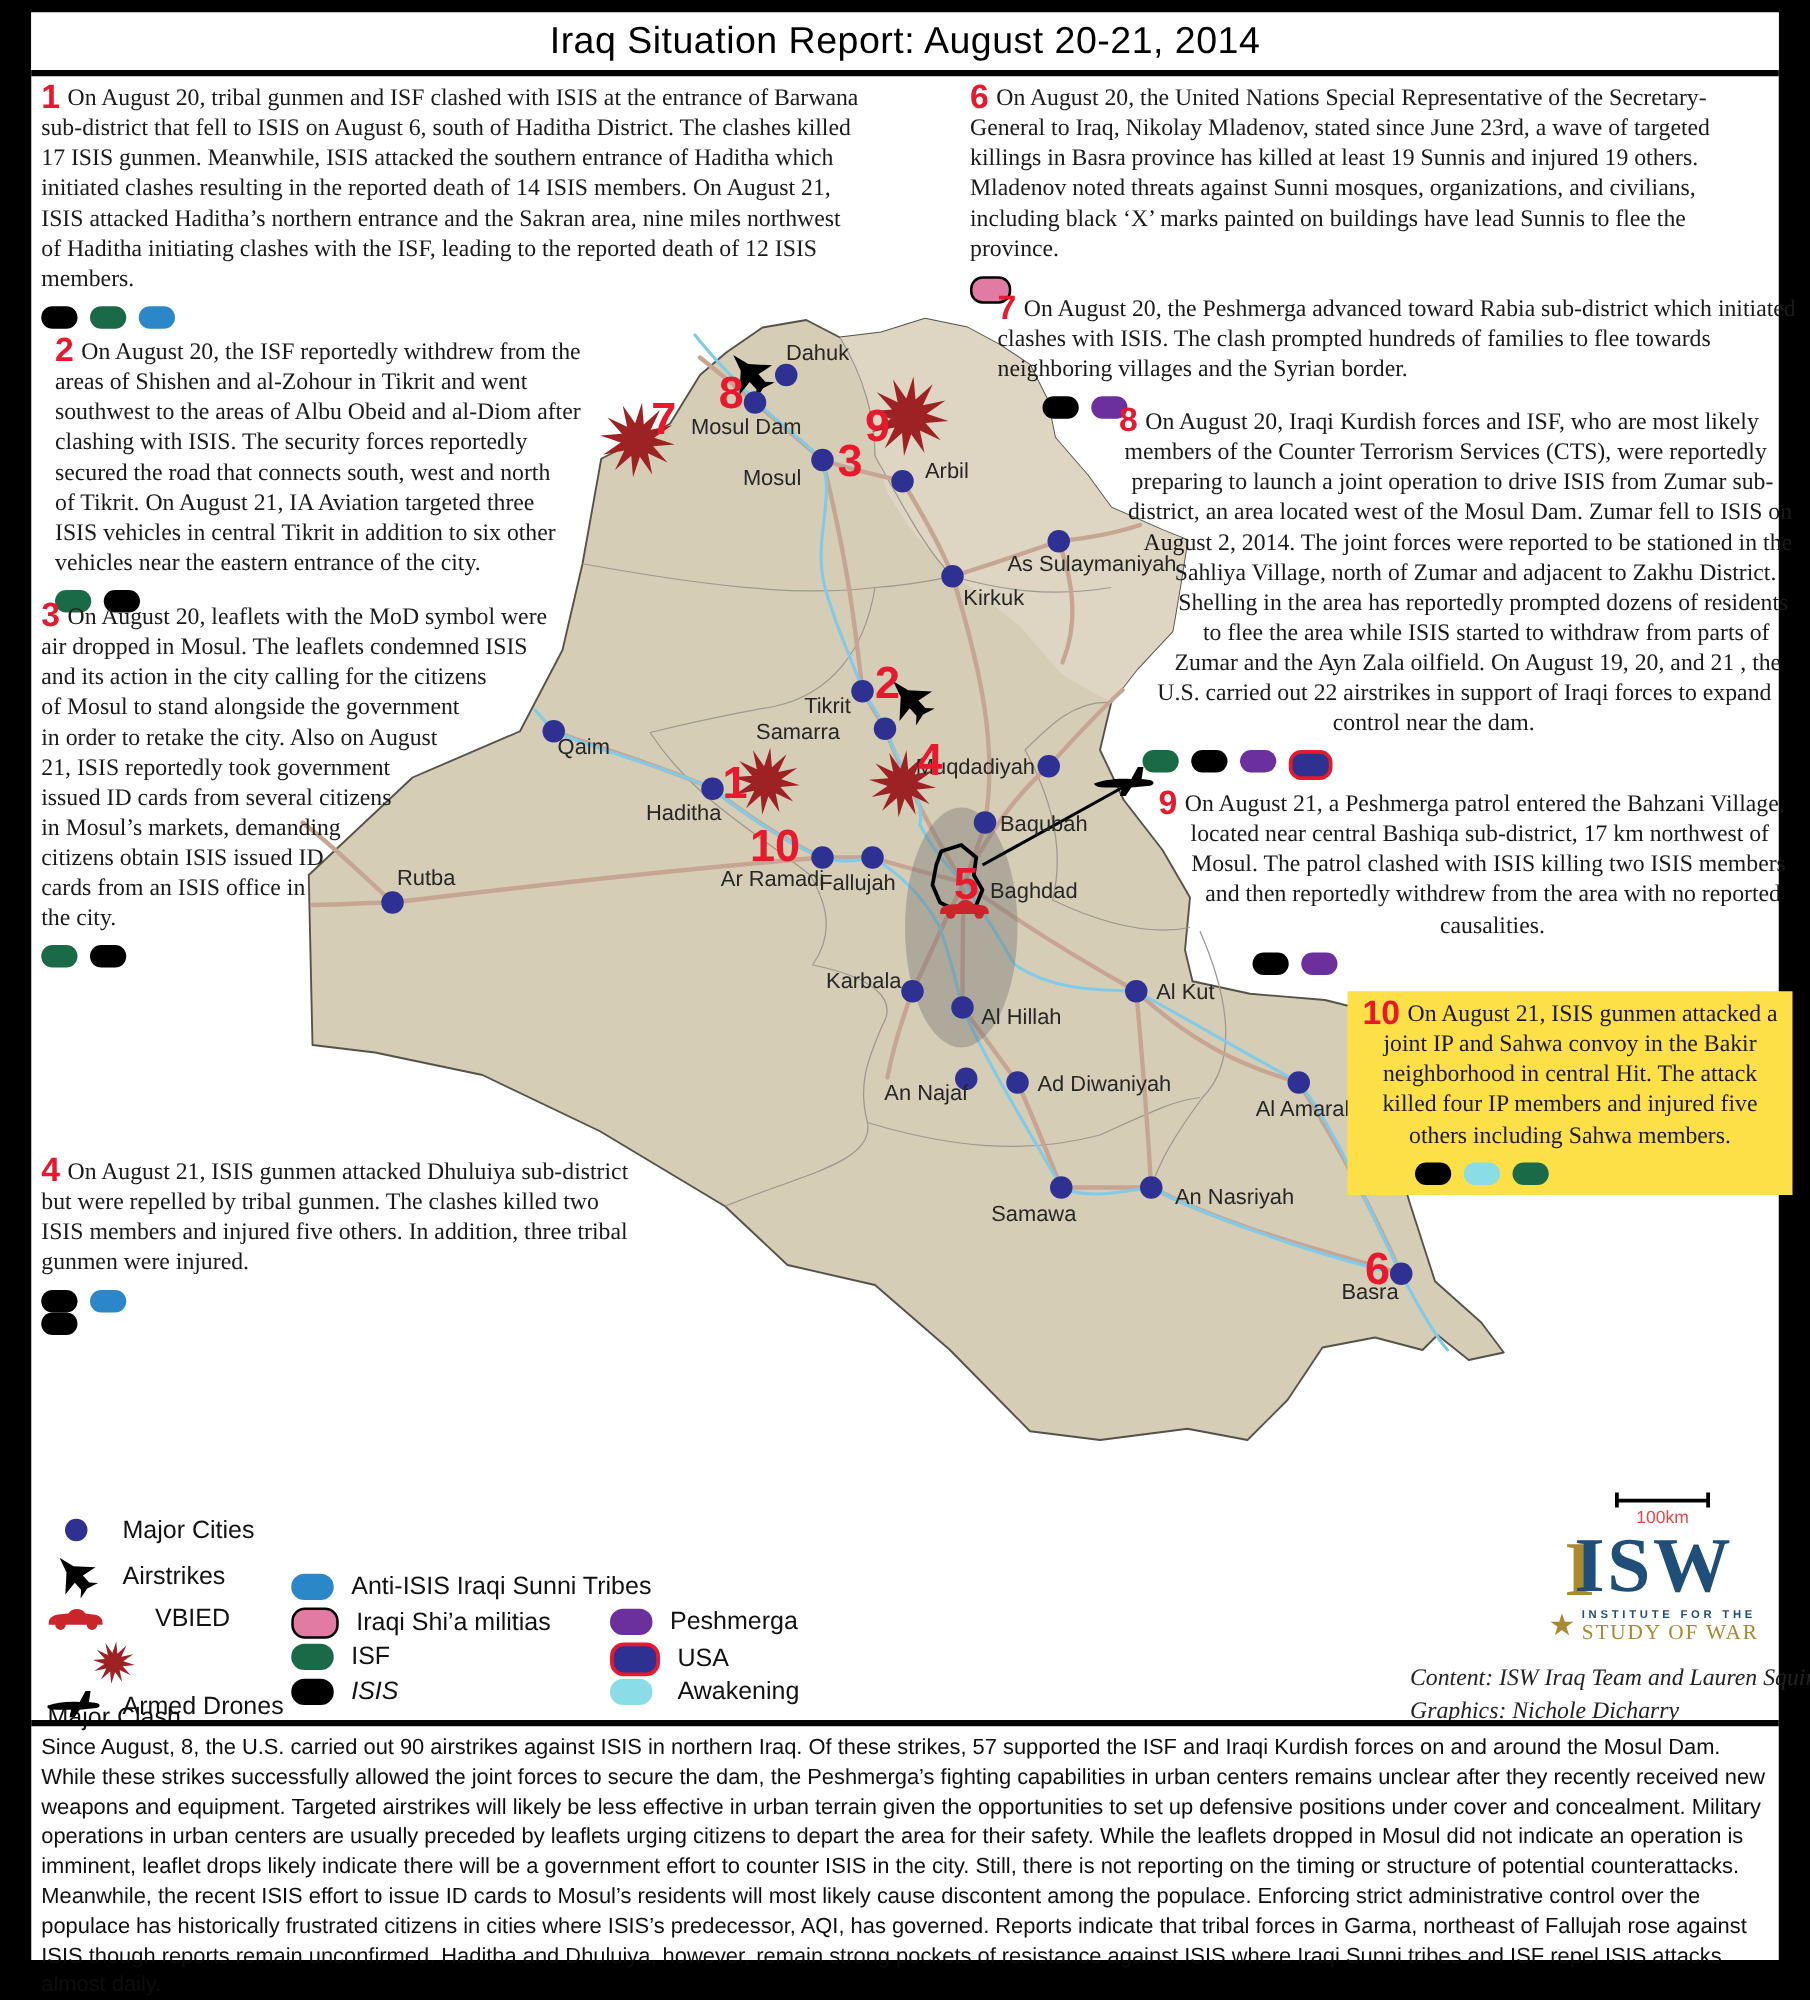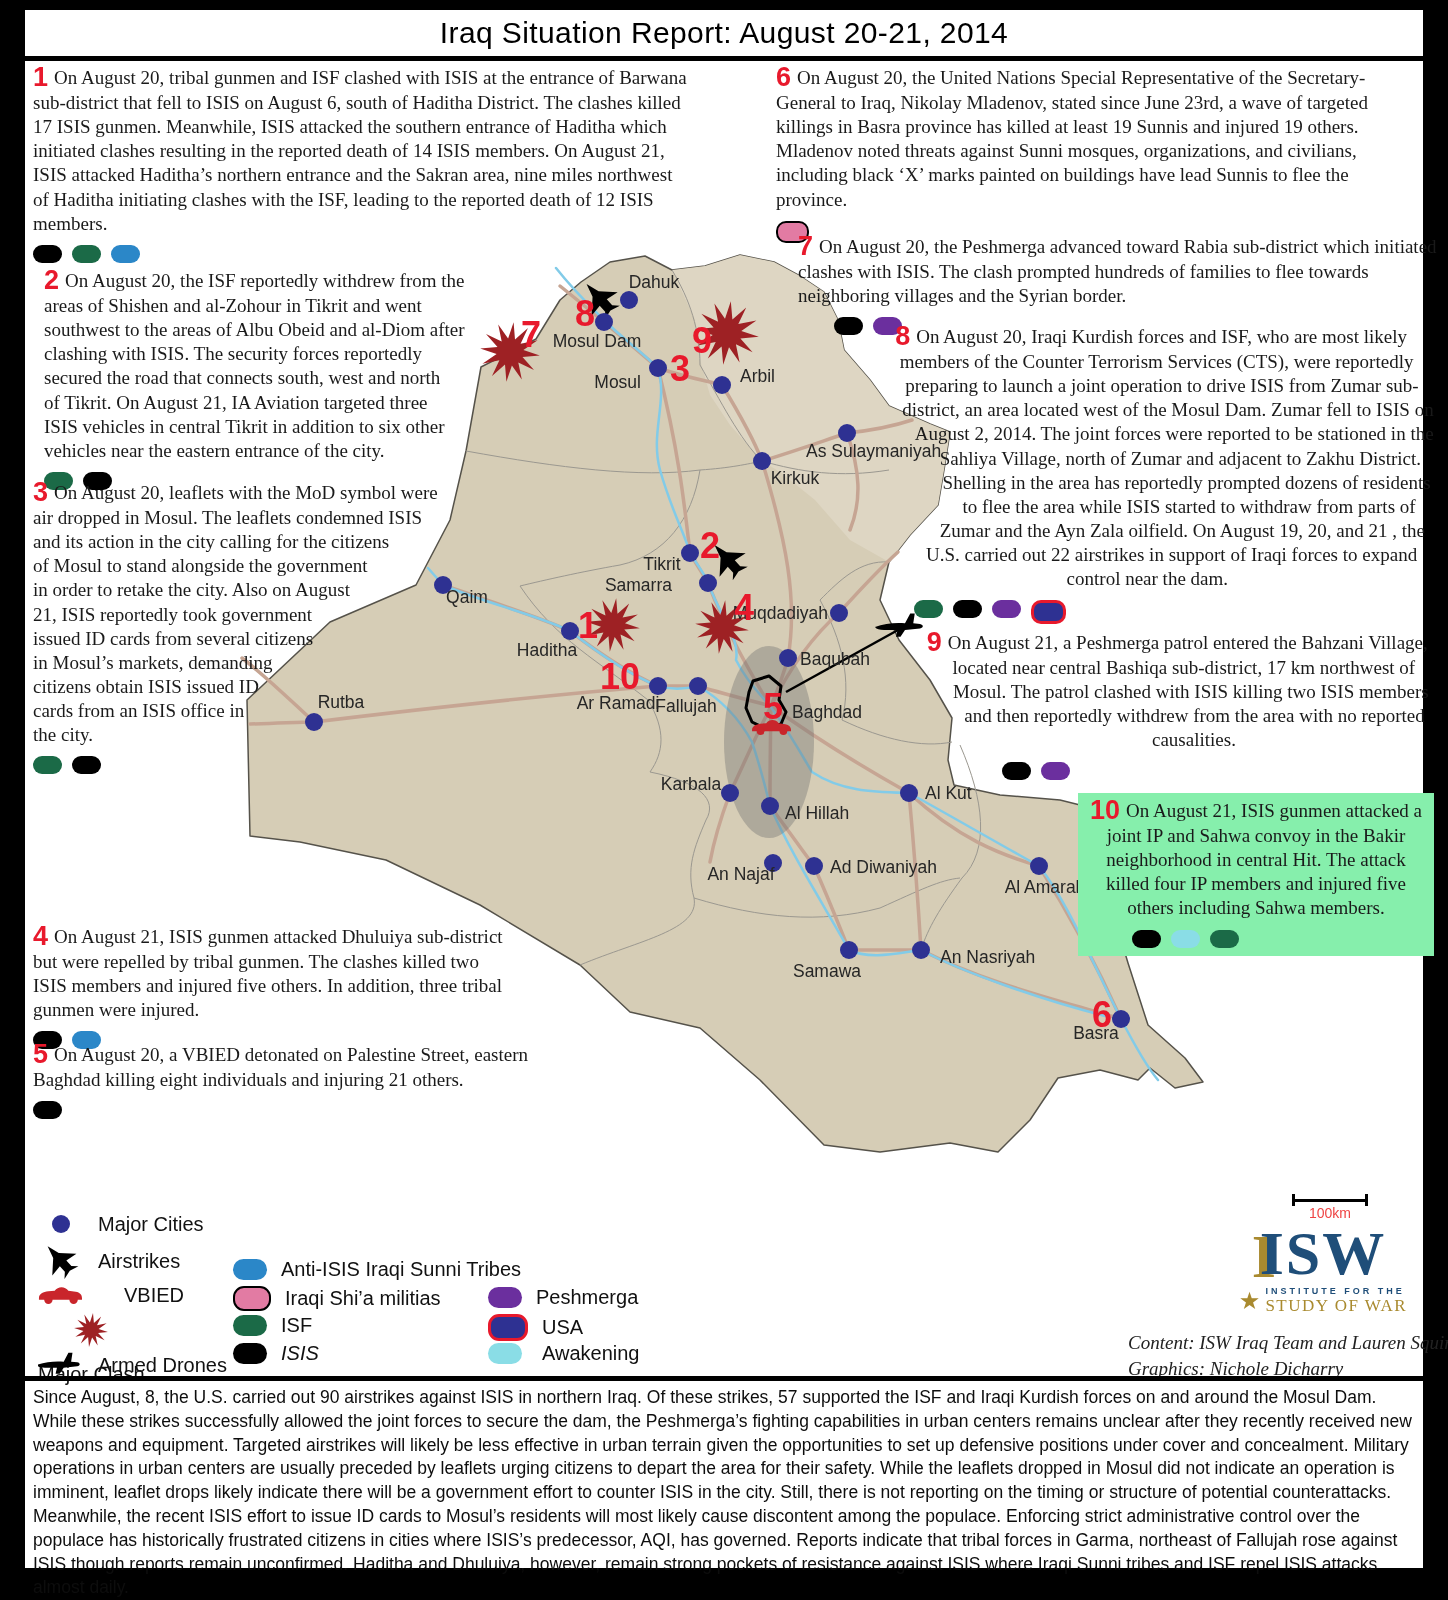--- a/index.html
+++ b/index.html
@@ -218,21 +218,20 @@
       </div>
     </div>
     <div class="evt" style="left: 33px; top: 923px; width: 475px;">
       <div><span class="evt-num">4</span><span>On August 21, ISIS gunmen attacked Dhuluiya sub-district but were repelled by tribal gunmen. The clashes killed two ISIS members and injured five others. In addition, three tribal gunmen were injured.</span></div>
       <div class="dots">
         <span class="dot" style="background: rgb(0, 0, 0);"></span>
         <span class="dot" style="background: rgb(43, 135, 200);"></span>
       </div>
     </div>
     <div class="evt" style="left: 33px; top: 1041px; width: 530px;">
-      <div><span class="evt-num">5</span><span>On August 20, a VBIED detonated on Palestine Street, eastern Baghdad killing eight individuals and injuring 21 others.</span></div>
       <div class="dots">
         <span class="dot" style="background: rgb(0, 0, 0);"></span>
       </div>
     </div>
     <div class="evt" style="left: 776px; top: 64px; width: 648px;">
       <div><span class="evt-num">6</span><span>On August 20, the United Nations Special Representative of the Secretary-General to Iraq, Nikolay Mladenov, stated since June 23rd, a wave of targeted killings in Basra province has killed at least 19 Sunnis and injured 19 others. Mladenov noted threats against Sunni mosques, organizations, and civilians, including black ‘X’ marks painted on buildings have lead Sunnis to flee the province.</span></div>
       <div class="dots">
         <span class="dot" style="background: rgb(226, 123, 163); border: 2.5px solid rgb(0, 0, 0);"></span>
       </div>
     </div>
@@ -252,21 +251,21 @@
         <span class="dot" style="background: rgb(46, 49, 146); border: 3px solid rgb(232, 25, 44);"></span>
       </div>
     </div>
     <div class="evt" style="left: 902px; top: 629px; width: 536px; text-align: center;">
       <div><div class="wedge-l" style="width: 60px; height: 135px; shape-outside: polygon(0px 0px, 27px 50px, 49px 88px, 45px 130px, 0px 135px);"></div><span class="evt-num">9</span><span>On August 21, a Peshmerga patrol entered the Bahzani Village, located near central Bashiqa sub-district, 17 km northwest of Mosul. The patrol clashed with ISIS killing two ISIS members and then reportedly withdrew from the area with no reported causalities.</span></div>
       <div class="dots" style="margin-left: 100px;">
         <span class="dot" style="background: rgb(0, 0, 0);"></span>
         <span class="dot" style="background: rgb(107, 47, 158);"></span>
       </div>
     </div>
-    <div class="evt" style="left: 1078px; top: 793px; width: 344px; text-align: center; background: #86efac; padding: 4px 6px 8px;">
+    <div class="evt" style="left: 1078px; top: 793px; width: 344px; text-align: center; background: #fde047; padding: 4px 6px 8px;">
       <div><span class="evt-num">10</span><span>On August 21, ISIS gunmen attacked a joint IP and Sahwa convoy in the Bakir neighborhood in central Hit. The attack killed four IP members and injured five others including Sahwa members.</span></div>
       <div class="dots" style="margin-left: 48px;">
         <span class="dot" style="background: rgb(0, 0, 0);"></span>
         <span class="dot" style="background: rgb(138, 221, 230);"></span>
         <span class="dot" style="background: rgb(27, 106, 71);"></span>
       </div>
     </div>
   </div>
 
 <div id="legend">

